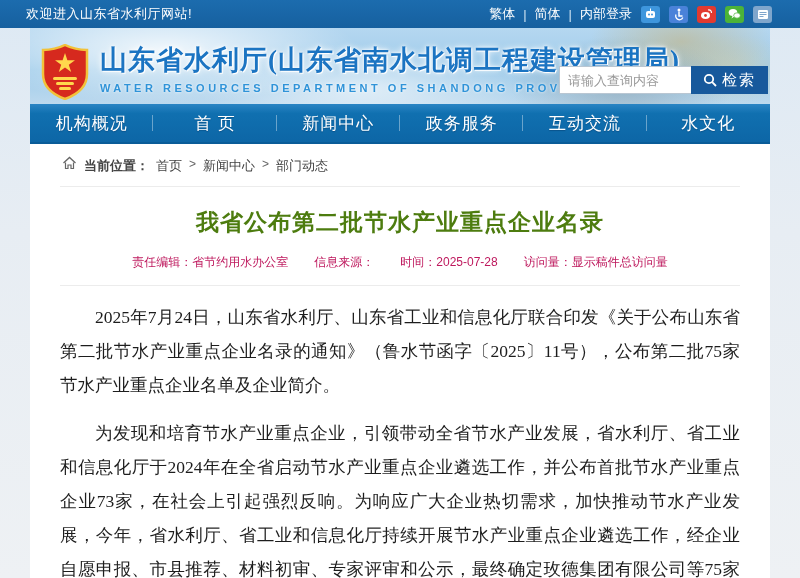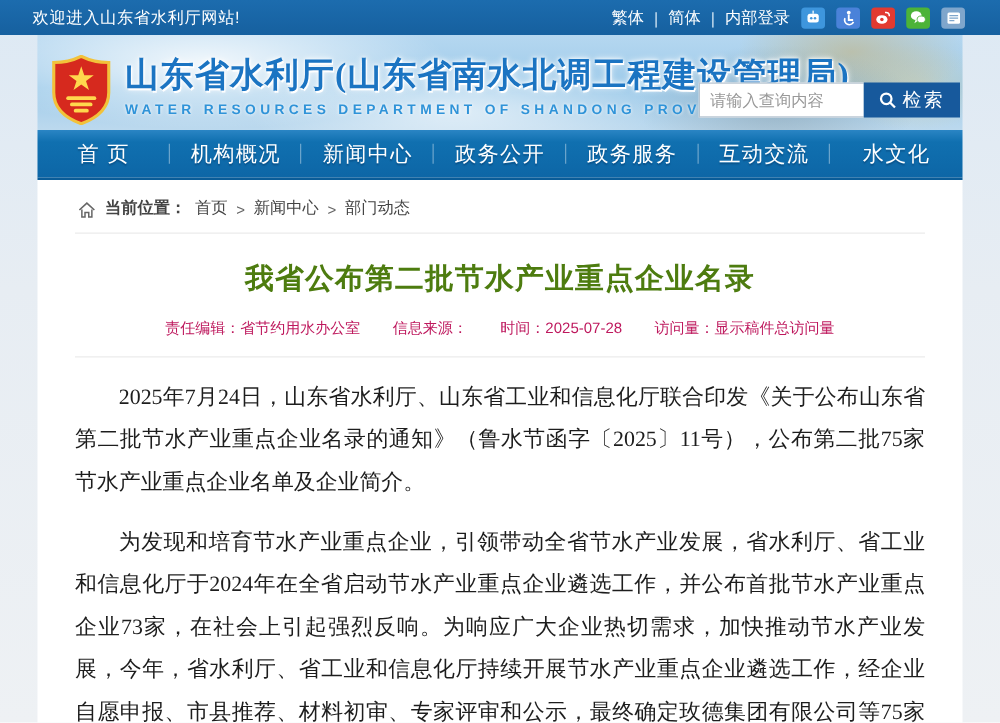--- a/index.html
+++ b/index.html
@@ -82,21 +82,21 @@
   }
   .nav-item:not(:last-child)::after {
     content:""; position:absolute; right:0; top:11px; bottom:11px;
     width:1px; background:rgba(255,255,255,.38);
   }
 
   
   .card { background:#fff; min-height:420px; padding:0 30px 40px; }
 
   .breadcrumb {
-    display:flex; align-items:flex-end; gap:7px; padding:13px 2px 11px;
+    display:flex; align-items:flex-start; gap:7px; padding:13px 2px 11px;
     font-size:13px; color:#444; border-bottom:1px solid #ececec;
   }
   .crumb-link { color:#444; cursor:pointer; }
   .crumb-sep { color:#666; font-size:12px; }
   .home-ic { margin-top:-1px; }
 
   .article-title {
     margin-top:20px; text-align:center; font-size:23px; font-weight:bold;
     color:#4d7c0f; letter-spacing:1px;
   }
@@ -184,24 +184,23 @@
         <svg width="14" height="14" viewBox="0 0 14 14">
             <circle cx="6" cy="6" r="4.2" stroke="#fff" stroke-width="1.8" fill="none"></circle>
             <line x1="9.2" y1="9.2" x2="13" y2="13" stroke="#fff" stroke-width="1.8"></line>
           </svg>
         <span>检索</span>
       </button>
     </div>
   </div>
 
   <div class="nav">
+    <div class="nav-item">机构概况</div>
     <div class="nav-item">首 页</div>
-    <div class="nav-item">机构概况</div>
     <div class="nav-item">新闻中心</div>
-    <div class="nav-item">政务公开</div>
     <div class="nav-item">政务服务</div>
     <div class="nav-item">互动交流</div>
     <div class="nav-item">水文化</div>
   </div>
 
   <div class="card">
 
     <div class="breadcrumb">
       <svg class="home-ic" width="15" height="14" viewBox="0 0 15 14">
           <path d="M1.5 7 L7.5 1.5 L13.5 7" stroke="#666" stroke-width="1.3" fill="none"></path>

